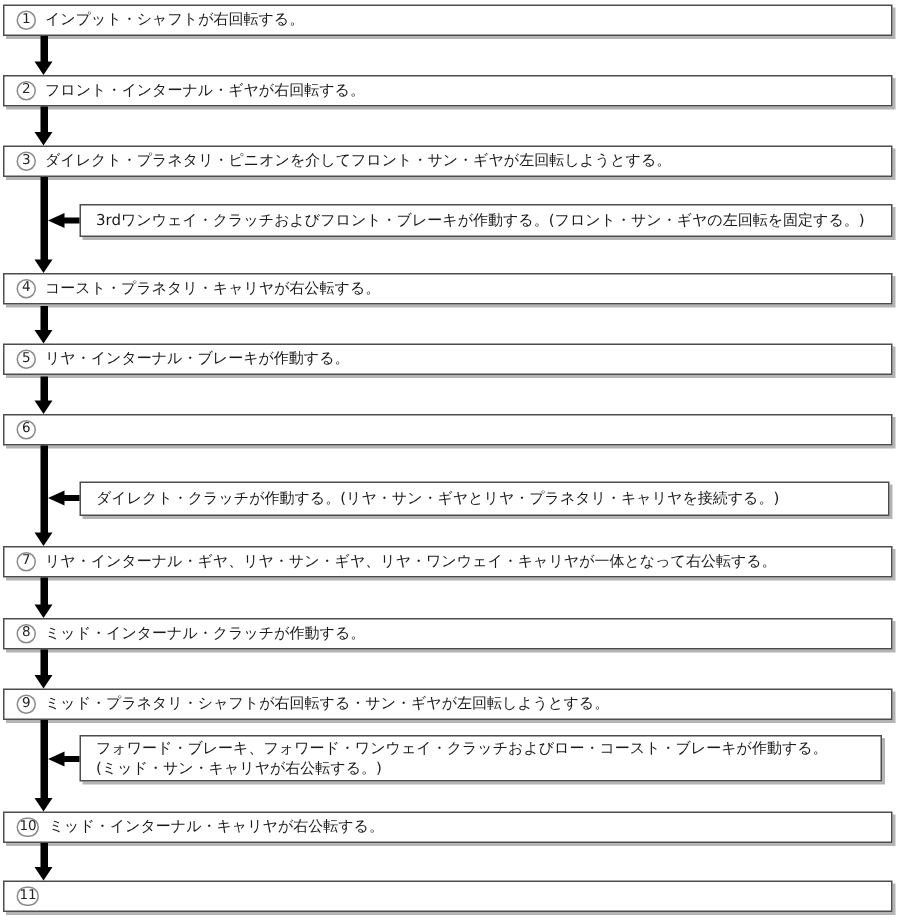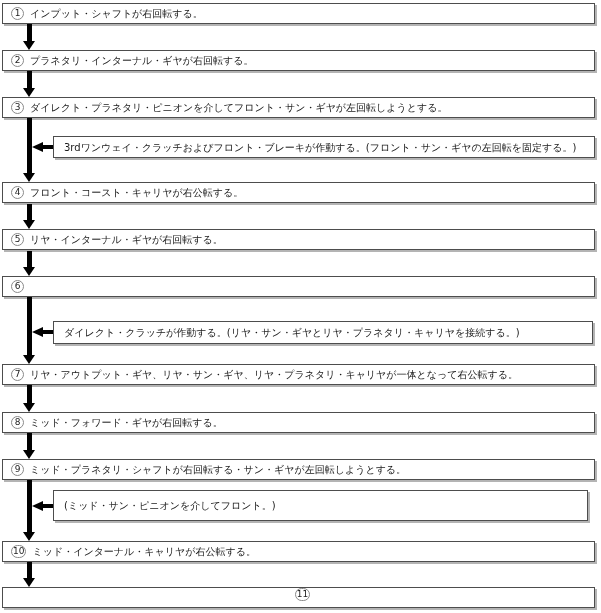--- a/index.html
+++ b/index.html
@@ -47,65 +47,66 @@
 <body>
 
 <div class="diagram">
 
   <div class="step" style="top:3px;">
     <span class="num">1</span>
     <span class="txt">インプット・シャフトが右回転する。</span>
   </div>
   <div class="step" style="top:50px;">
     <span class="num">2</span>
-    <span class="txt">プラネタリ・インターナル・ギヤが右回転する。</span>
+    <span class="txt">フロント・インターナル・ギヤが右回転する。</span>
   </div>
   <div class="step" style="top:97px;">
     <span class="num">3</span>
     <span class="txt">ダイレクト・プラネタリ・ピニオンを介してフロント・サン・ギヤが左回転しようとする。</span>
   </div>
   <div class="step" style="top:182px;">
     <span class="num">4</span>
-    <span class="txt">フロント・コースト・キャリヤが右公転する。</span>
+    <span class="txt">コースト・プラネタリ・キャリヤが右公転する。</span>
   </div>
   <div class="step" style="top:229px;">
     <span class="num">5</span>
-    <span class="txt">リヤ・インターナル・ギヤが右回転する。</span>
+    <span class="txt">リヤ・インターナル・ブレーキが作動する。</span>
   </div>
   <div class="step" style="top:276px;">
     <span class="num">6</span>
   </div>
   <div class="step" style="top:364px;">
     <span class="num">7</span>
-    <span class="txt">リヤ・アウトプット・ギヤ、リヤ・サン・ギヤ、リヤ・プラネタリ・キャリヤが一体となって右公転する。</span>
+    <span class="txt">リヤ・インターナル・ギヤ、リヤ・サン・ギヤ、リヤ・ワンウェイ・キャリヤが一体となって右公転する。</span>
   </div>
   <div class="step" style="top:412px;">
     <span class="num">8</span>
-    <span class="txt">ミッド・フォワード・ギヤが右回転する。</span>
+    <span class="txt">ミッド・インターナル・クラッチが作動する。</span>
   </div>
   <div class="step" style="top:459px;">
     <span class="num">9</span>
     <span class="txt">ミッド・プラネタリ・シャフトが右回転する・サン・ギヤが左回転しようとする。</span>
   </div>
   <div class="step" style="top:541px;">
     <span class="num">10</span>
     <span class="txt">ミッド・インターナル・キャリヤが右公転する。</span>
   </div>
-  <div class="step" style="top:587px;flex-direction:column;">
+  <div class="step" style="top:587px;">
     <span class="num">11</span>
   </div>
 
   <div class="note" style="top:136px;left:53px;width:542px;height:22px;">
     <span class="txt">3rdワンウェイ・クラッチおよびフロント・ブレーキが作動する。(フロント・サン・ギヤの左回転を固定する。)</span>
   </div>
   <div class="note" style="top:321px;left:53px;width:540px;height:23px;">
     <span class="txt">ダイレクト・クラッチが作動する。(リヤ・サン・ギヤとリヤ・プラネタリ・キャリヤを接続する。)</span>
   </div>
   <div class="note" style="top:490px;left:53px;width:535px;height:31px;">
-    <span class="txt">(ミッド・サン・ピニオンを介してフロント。)</span>
+    <span class="txt">フォワード・ブレーキ、フォワード・ワンウェイ・クラッチおよびロー・コースト・ブレーキが作動する。</span>
+    <span class="txt">(ミッド・サン・キャリヤが右公転する。)</span>
   </div>
 
   <div class="v-arrow" style="top:24px;height:26px;">
       <div class="shaft"></div>
       <div class="head"></div>
     </div>
   <div class="v-arrow" style="top:71px;height:26px;">
       <div class="shaft"></div>
       <div class="head"></div>
     </div>

